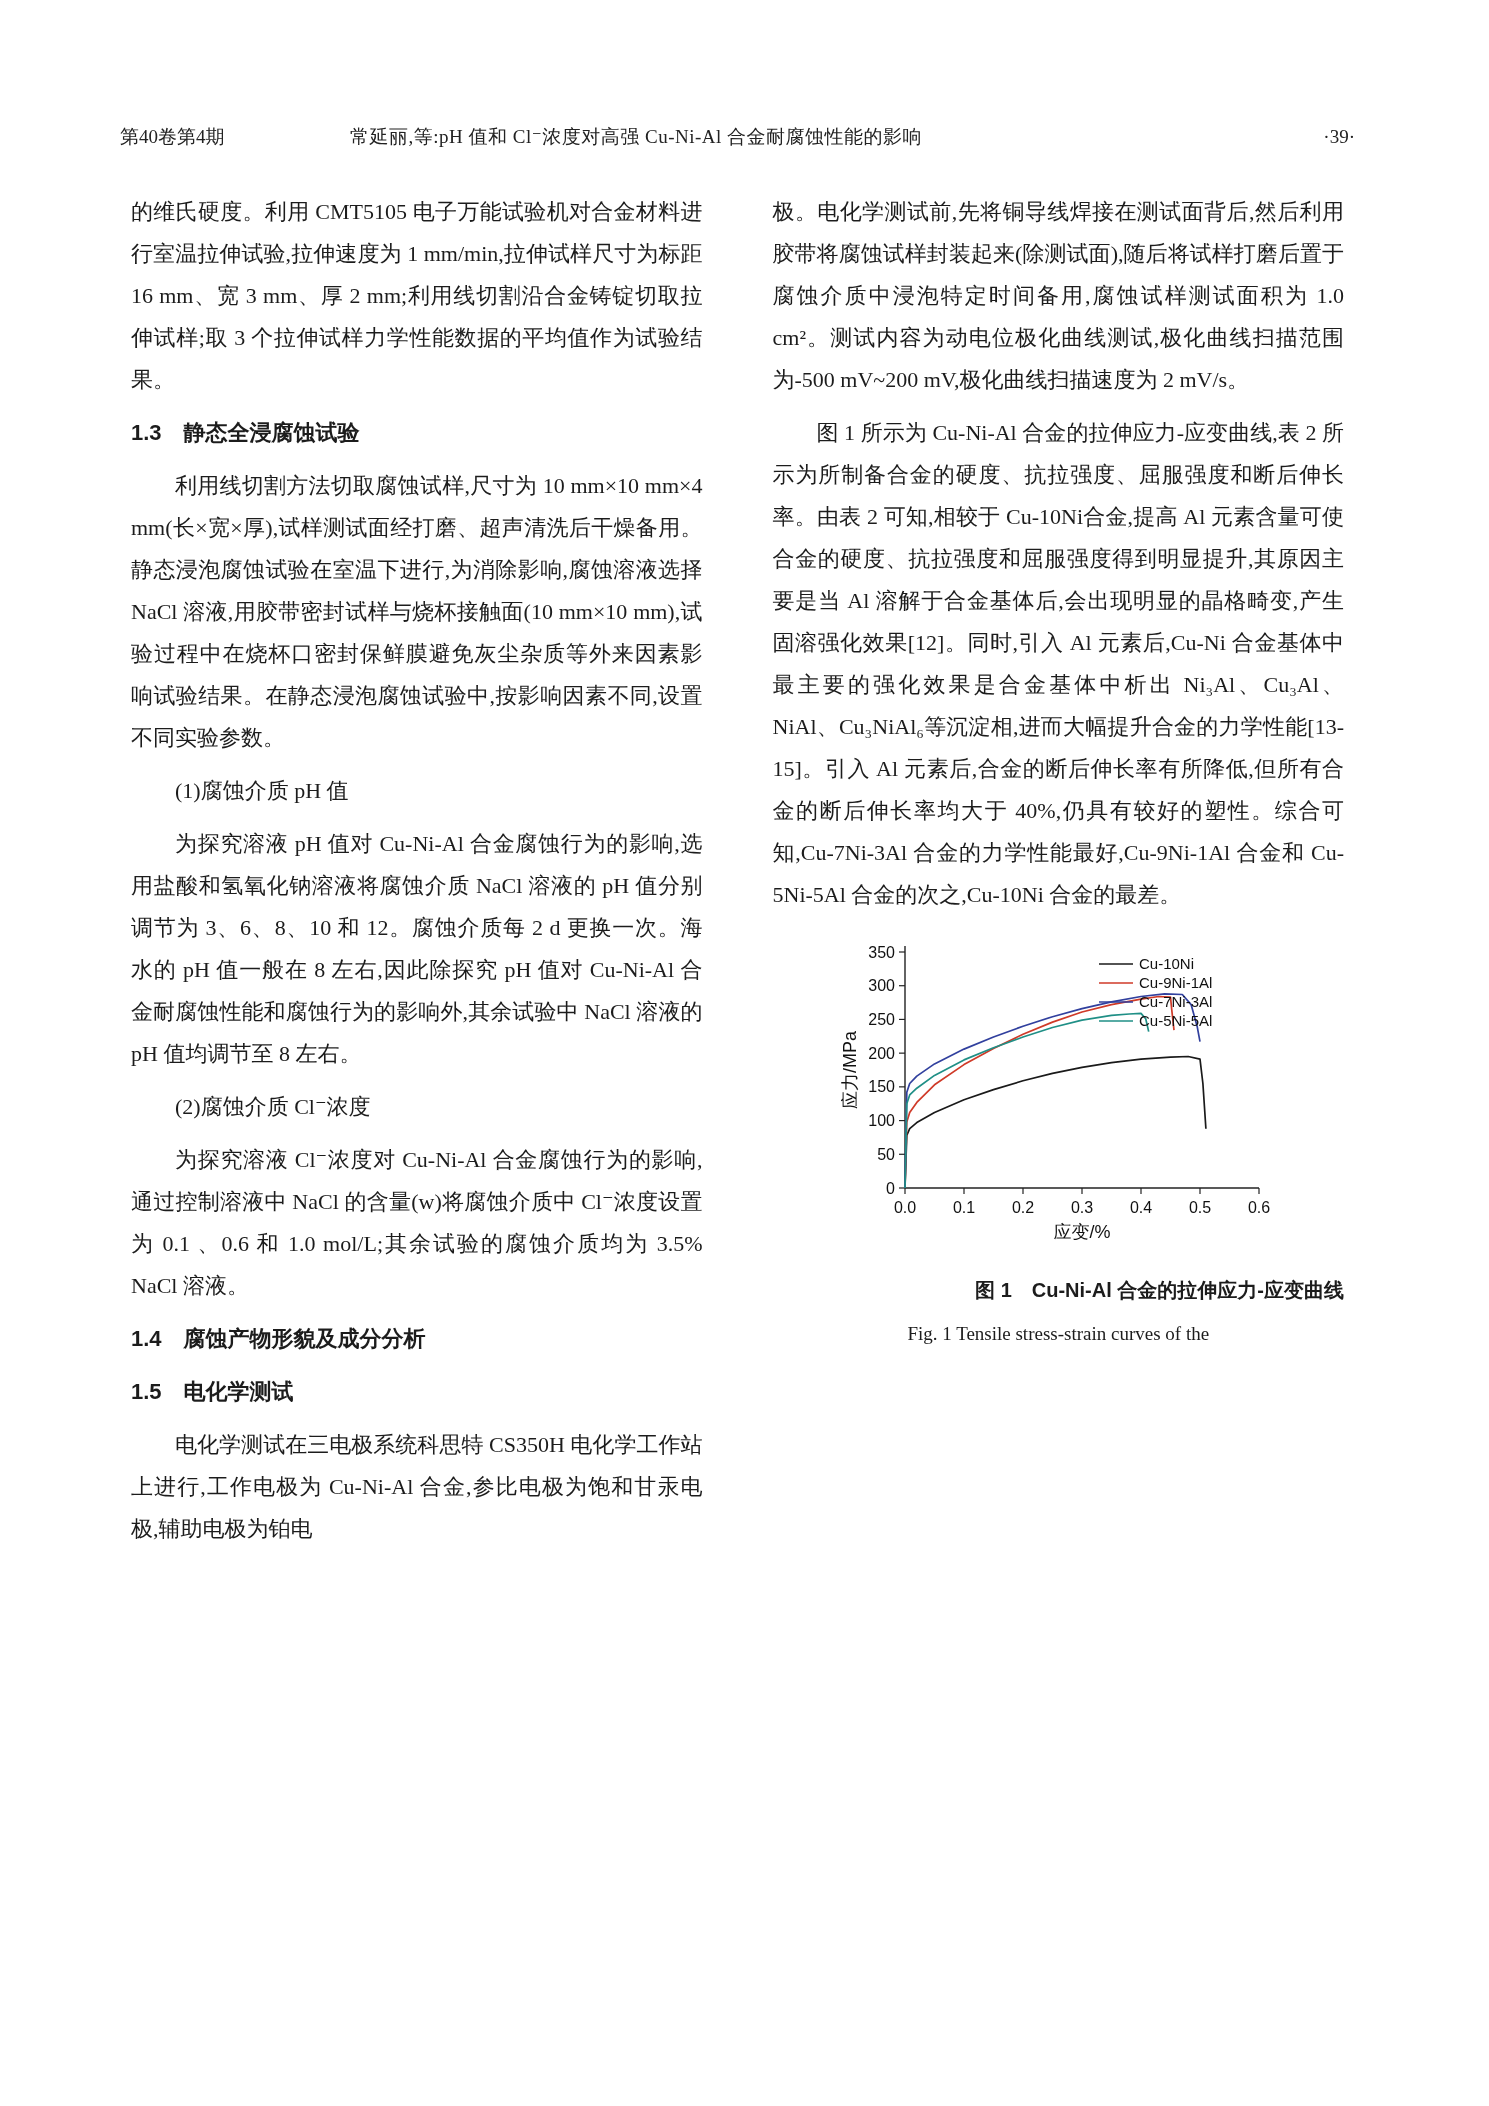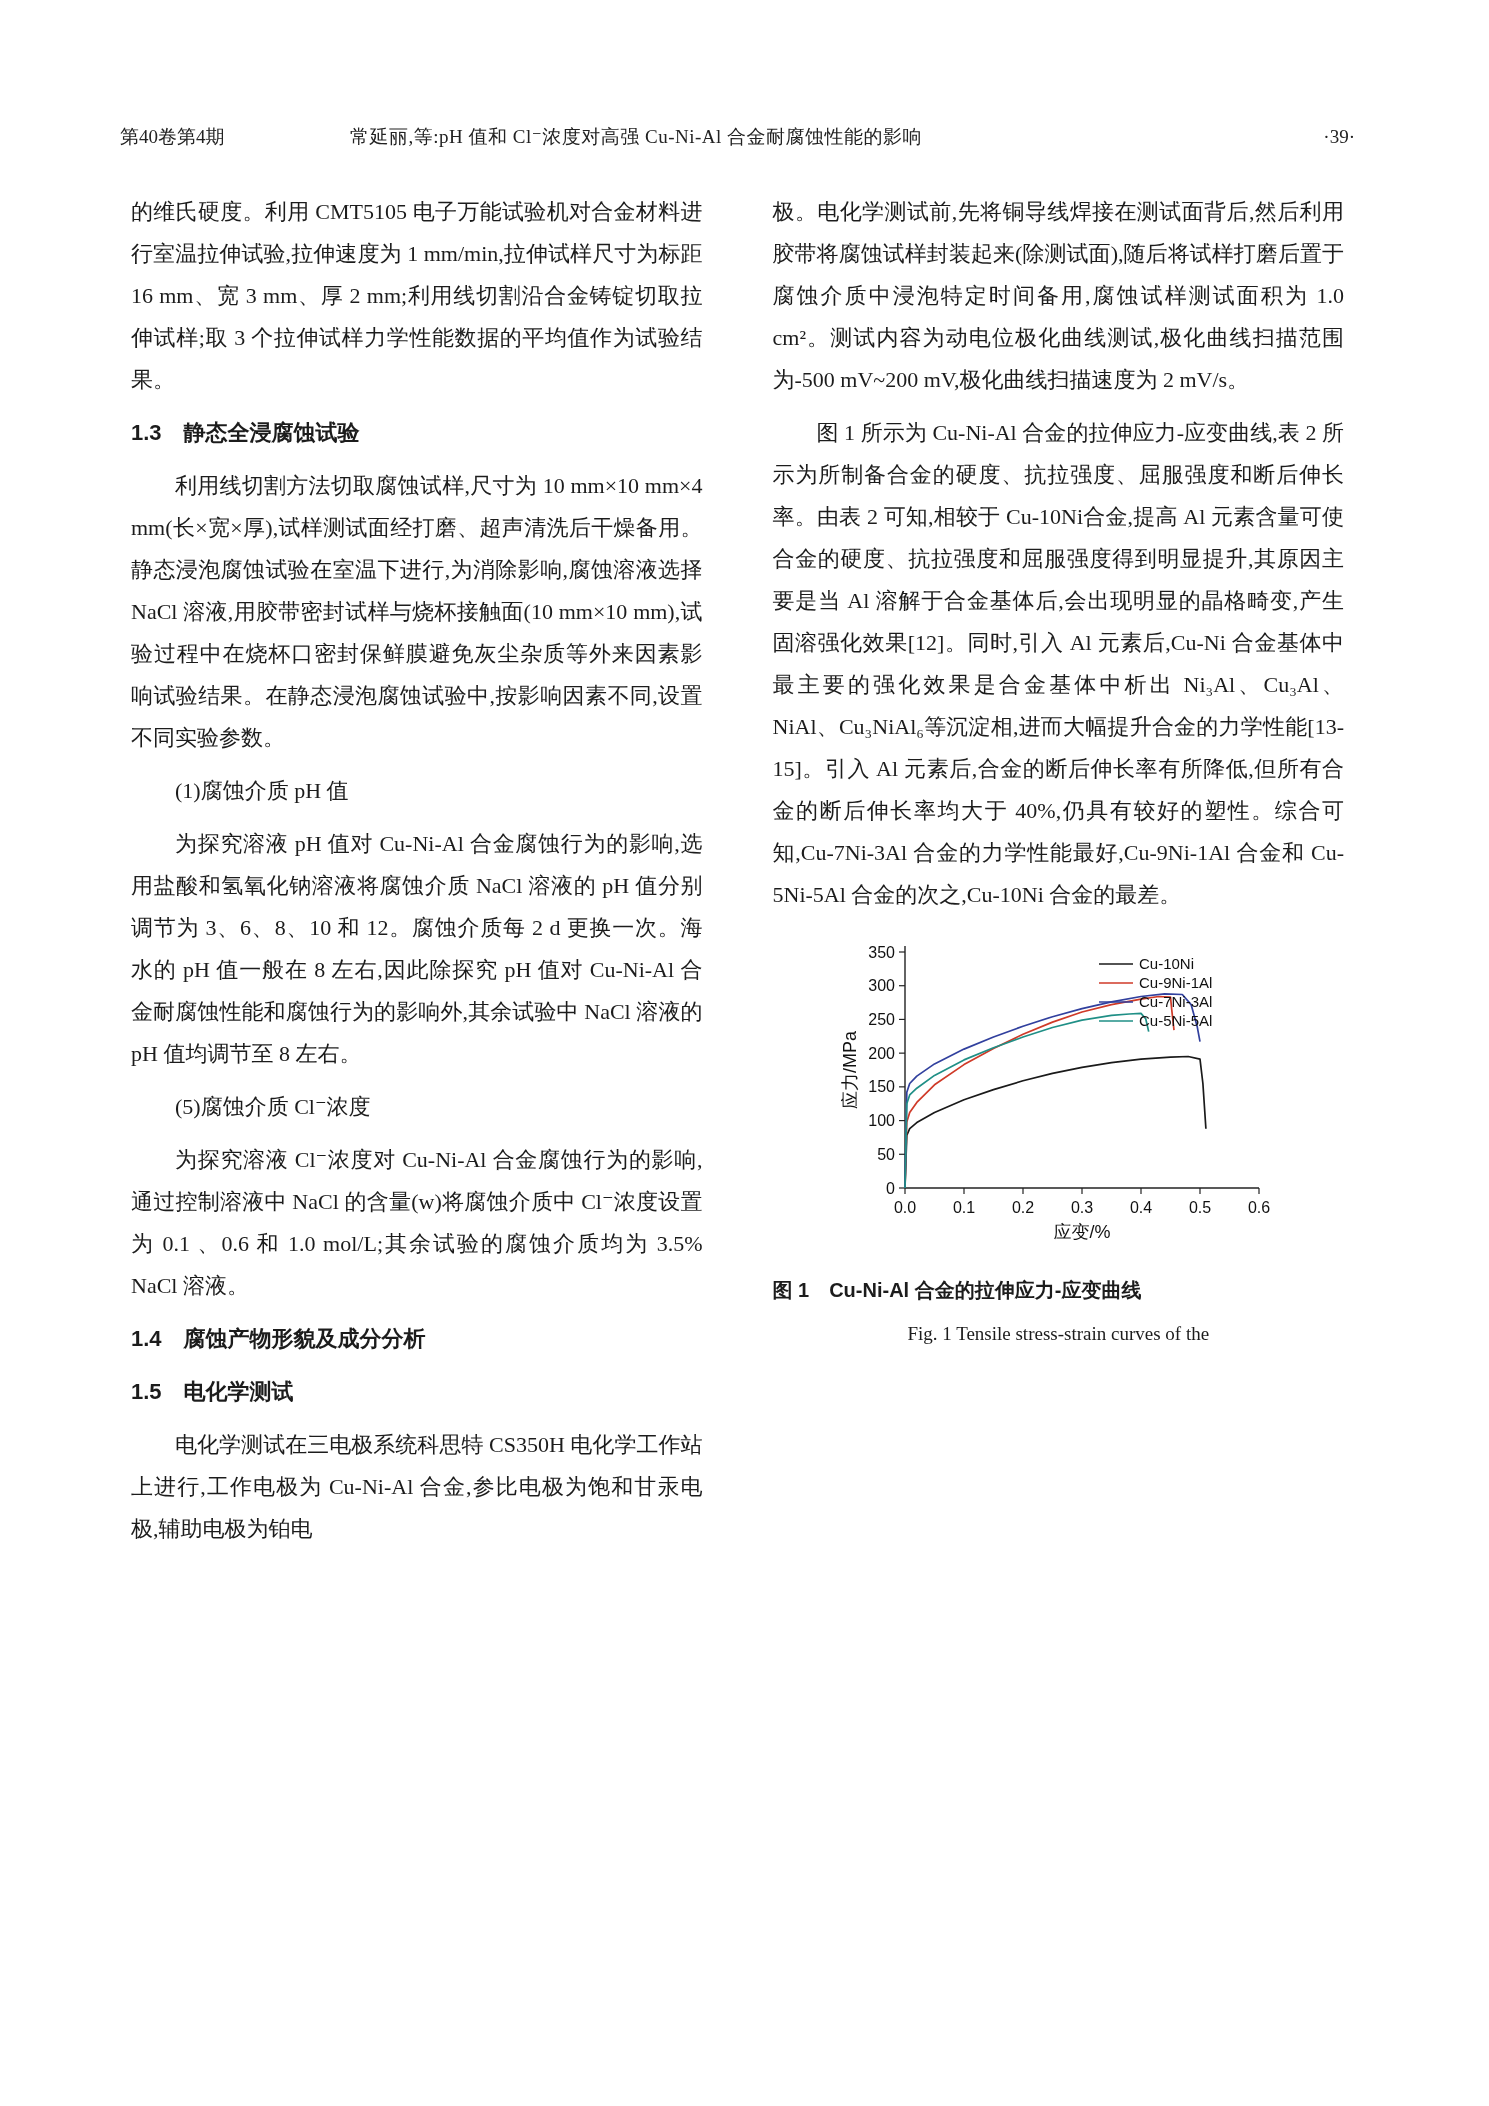--- a/index.html
+++ b/index.html
@@ -45,21 +45,21 @@
   }
   .section-title {
     font-family: "Liberation Sans", "DejaVu Sans", sans-serif;
     font-weight: 600;
     font-size: 28px;
     line-height: 34px;
     margin: 44px 0 34px 0 !important;
   }
   .figure-wrap { width: 434px; margin: 20px auto 0 auto; }
   .caption-cn {
-    text-align: left; text-indent: 0;
+    text-align: right; text-indent: 0;
     font-family: "Liberation Sans", "DejaVu Sans", sans-serif;
     font-weight: 700;
     font-size: 20px; line-height: 32px;
     margin-top: 14px !important;
   }
   .caption-en {
     text-align: center; text-indent: 0;
     font-size: 19px; line-height: 34px;
   }
   svg text { font-family: "Liberation Sans", "DejaVu Sans", sans-serif; }
@@ -73,21 +73,21 @@
     <span class="ph-center">常延丽,等:pH 值和 Cl⁻浓度对高强 Cu-Ni-Al 合金耐腐蚀性能的影响</span>
     <span class="ph-right">·39·</span>
   </div>
   <div class="columns">
     <div class="col" id="col-left">
         <p class="blk para-cont">的维氏硬度。利用 CMT5105 电子万能试验机对合金材料进行室温拉伸试验,拉伸速度为 1 mm/min,拉伸试样尺寸为标距 16 mm、宽 3 mm、厚 2 mm;利用线切割沿合金铸锭切取拉伸试样;取 3 个拉伸试样力学性能数据的平均值作为试验结果。</p>
         <h3 class="blk heading">1.3　静态全浸腐蚀试验</h3>
         <p class="blk para">利用线切割方法切取腐蚀试样,尺寸为 10 mm×10 mm×4 mm(长×宽×厚),试样测试面经打磨、超声清洗后干燥备用。静态浸泡腐蚀试验在室温下进行,为消除影响,腐蚀溶液选择 NaCl 溶液,用胶带密封试样与烧杯接触面(10 mm×10 mm),试验过程中在烧杯口密封保鲜膜避免灰尘杂质等外来因素影响试验结果。在静态浸泡腐蚀试验中,按影响因素不同,设置不同实验参数。</p>
         <p class="blk para">(1)腐蚀介质 pH 值</p>
         <p class="blk para">为探究溶液 pH 值对 Cu-Ni-Al 合金腐蚀行为的影响,选用盐酸和氢氧化钠溶液将腐蚀介质 NaCl 溶液的 pH 值分别调节为 3、6、8、10 和 12。腐蚀介质每 2 d 更换一次。海水的 pH 值一般在 8 左右,因此除探究 pH 值对 Cu-Ni-Al 合金耐腐蚀性能和腐蚀行为的影响外,其余试验中 NaCl 溶液的 pH 值均调节至 8 左右。</p>
-        <p class="blk para">(5)腐蚀介质 Cl⁻浓度</p>
+        <p class="blk para">(2)腐蚀介质 Cl⁻浓度</p>
         <p class="blk para">为探究溶液 Cl⁻浓度对 Cu-Ni-Al 合金腐蚀行为的影响,通过控制溶液中 NaCl 的含量(w)将腐蚀介质中 Cl⁻浓度设置为 0.1 、0.6 和 1.0 mol/L;其余试验的腐蚀介质均为 3.5% NaCl 溶液。</p>
         <h3 class="blk heading">1.4　腐蚀产物形貌及成分分析</h3>
         <h3 class="blk heading">1.5　电化学测试</h3>
         <p class="blk para">电化学测试在三电极系统科思特 CS350H 电化学工作站上进行,工作电极为 Cu-Ni-Al 合金,参比电极为饱和甘汞电极,辅助电极为铂电</p>
       </div>
     <div class="col" id="col-right">
         <p class="blk para-cont">极。电化学测试前,先将铜导线焊接在测试面背后,然后利用胶带将腐蚀试样封装起来(除测试面),随后将试样打磨后置于腐蚀介质中浸泡特定时间备用,腐蚀试样测试面积为 1.0 cm²。测试内容为动电位极化曲线测试,极化曲线扫描范围为-500 mV~200 mV,极化曲线扫描速度为 2 mV/s。</p>
         <p class="blk para">图 1 所示为 Cu-Ni-Al 合金的拉伸应力-应变曲线,表 2 所示为所制备合金的硬度、抗拉强度、屈服强度和断后伸长率。由表 2 可知,相较于 Cu-10Ni合金,提高 Al 元素含量可使合金的硬度、抗拉强度和屈服强度得到明显提升,其原因主要是当 Al 溶解于合金基体后,会出现明显的晶格畸变,产生固溶强化效果[12]。同时,引入 Al 元素后,Cu-Ni 合金基体中最主要的强化效果是合金基体中析出 Ni₃Al、Cu₃Al、NiAl、Cu₃NiAl₆等沉淀相,进而大幅提升合金的力学性能[13-15]。引入 Al 元素后,合金的断后伸长率有所降低,但所有合金的断后伸长率均大于 40%,仍具有较好的塑性。综合可知,Cu-7Ni-3Al 合金的力学性能最好,Cu-9Ni-1Al 合金和 Cu-5Ni-5Al 合金的次之,Cu-10Ni 合金的最差。</p>
         <div class="blk figure-wrap"><svg viewBox="0 0 434 310" width="434" height="310">
             <line x1="64" y1="10" x2="64" y2="252" stroke="#222" stroke-width="1.4"></line>

